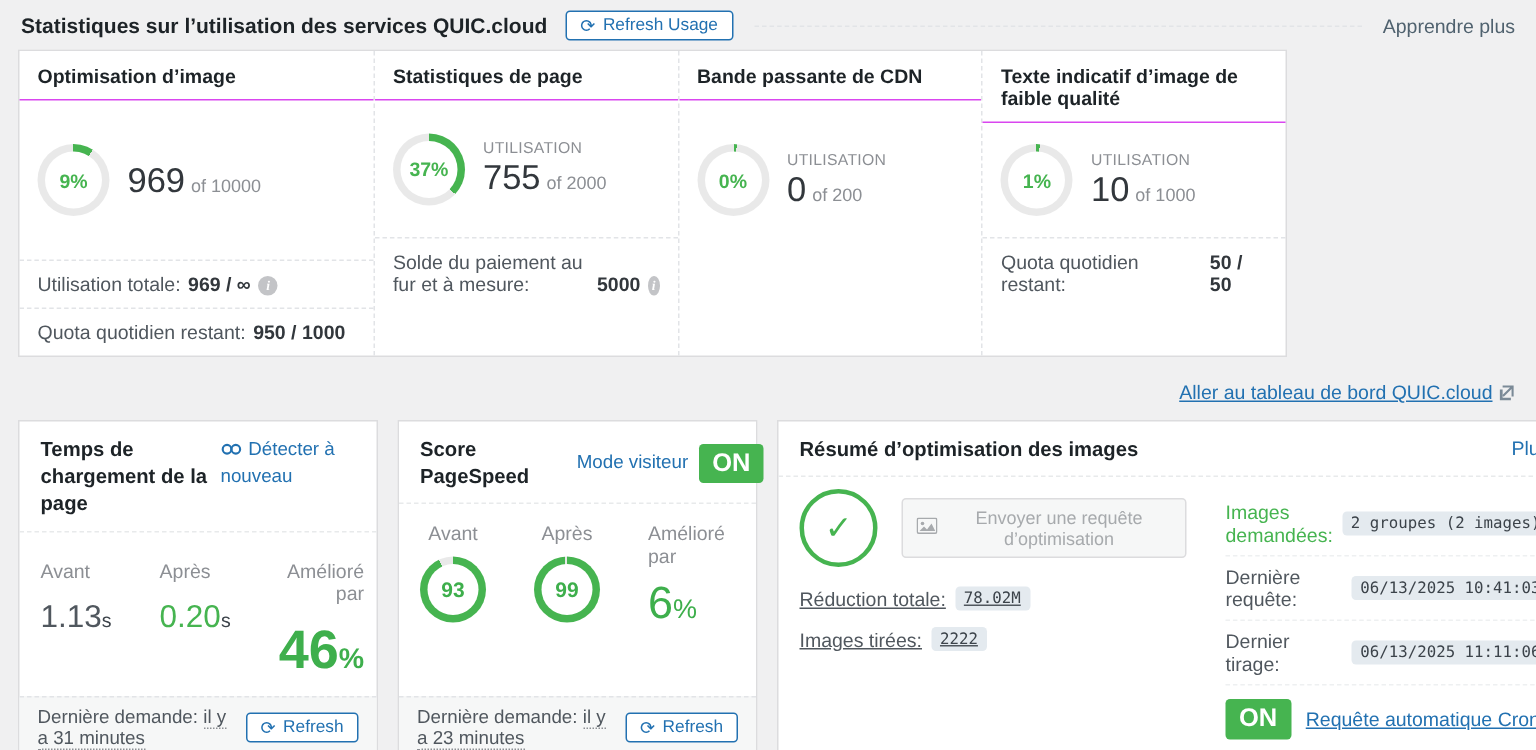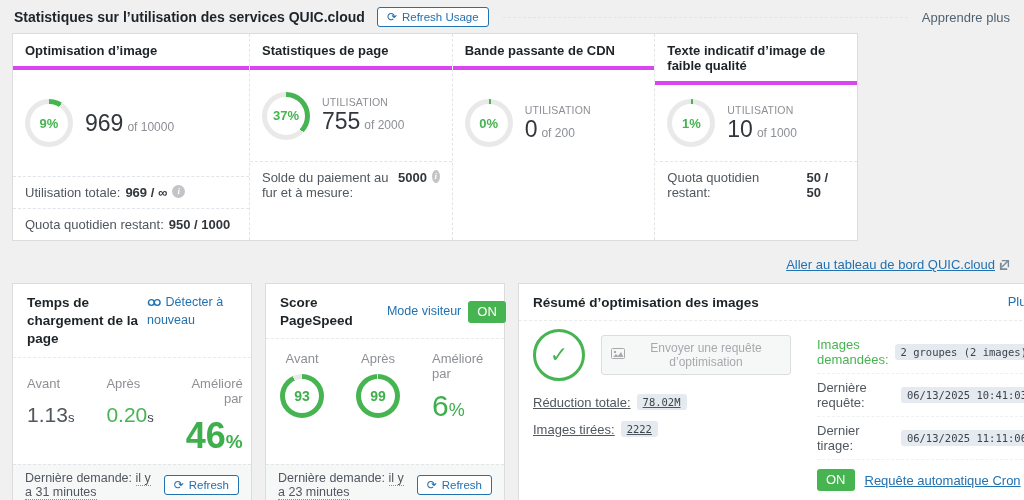--- a/index.html
+++ b/index.html
@@ -28,31 +28,31 @@
   .learn-more { color:#50626f; font-size:13px; }
 
   
   .usagebox {
     margin:2px 0 0 12px; width:846px; background:#fff;
     border:1px solid #dcdcde; display:flex;
   }
   .ucol { flex:1; display:flex; flex-direction:column; border-right:1px dashed #e2e4e7; }
   .ucol:first-child { flex:1.17; }
   .ucol:last-child { border-right:none; }
-  .ucol-head { font-weight:bold; font-size:13px; color:#1d2327; padding:9px 12px 8px; border-bottom:4px solid #d946ef; }
+  .ucol-head { font-weight:bold; font-size:13px; color:#1d2327; padding:9px 12px 8px; border-bottom:1px solid #d946ef; }
   .gauge-row { display:flex; align-items:center; gap:12px; padding:14px 12px; flex:1; }
   .gauge { width:48px; height:48px; border-radius:50%; display:grid; place-items:center; flex:none; }
   .gauge-inner {
     width:38px; height:38px; border-radius:50%; background:#fff;
     display:grid; place-items:center; font-weight:bold; color:#46b450; font-size:13px;
   }
   .u-label { font-size:10.5px; color:#8c8f94; letter-spacing:.2px; }
   .u-num { font-size:23px; color:#32373c; }
   .u-of { font-size:12px; color:#8c8f94; margin-left:4px; }
-  .u-row { border-top:1px dashed #e2e4e7; padding:8px 12px; font-size:13px; color:#50575e; display:flex; align-items:flex-start; gap:5px; }
+  .u-row { border-top:1px dashed #e2e4e7; padding:8px 12px; font-size:13px; color:#50575e; display:flex; align-items:flex-end; gap:5px; }
   .u-row b { color:#32373c; }
   .info-dot {
     width:13px; height:13px; border-radius:50%; background:#c3c4c7; color:#fff;
     font-size:9px; line-height:13px; text-align:center; display:inline-block; cursor:pointer;
     font-family:"Liberation Serif", serif; font-style:italic; font-weight:bold;
   }
 
   
   .dash-link-row { text-align:right; padding:16px 14px 10px; }
   .dash-link { color:#2271b1; text-decoration:underline; font-size:13px; }
@@ -105,21 +105,21 @@
   .io-line { margin:11px 0; font-size:13px; color:#50575e; display:flex; align-items:center; gap:6px;text-decoration:underline; }
   .code-badge {
     font-family:"DejaVu Sans Mono", monospace; font-size:10.5px; color:#3c434a;
     background:#e4eaef; border-radius:3px; padding:2px 6px; white-space:nowrap;
   }
   .io-right { flex:1; padding-top:2px; }
   .io-rline { display:flex; align-items:center; gap:6px; padding:6px 0; border-bottom:1px dashed #eef0f1; font-size:13px; color:#50575e; }
   .io-rline.green-label { color:#46b450; }
   .io-rline:last-child { border-bottom:none; padding-top:9px; }
   .toggle-on {
-    background:#46b450; color:#fff; font-size:13px; font-weight:normal;
+    background:#46b450; color:#fff; font-size:17px; font-weight:bold;
     border-radius:3px; padding:3px 9px; line-height:1.2; cursor:pointer; display:inline-block;text-align:right;
   }
   .cron-link { color:#2271b1; text-decoration:underline; font-size:13px; margin-left:4px; }
   .btn-sm { font-size:11.5px; padding:3px 9px; }
 
   .ml-auto { margin-left:auto; }
 </style>
 </head>
 <body>
 

